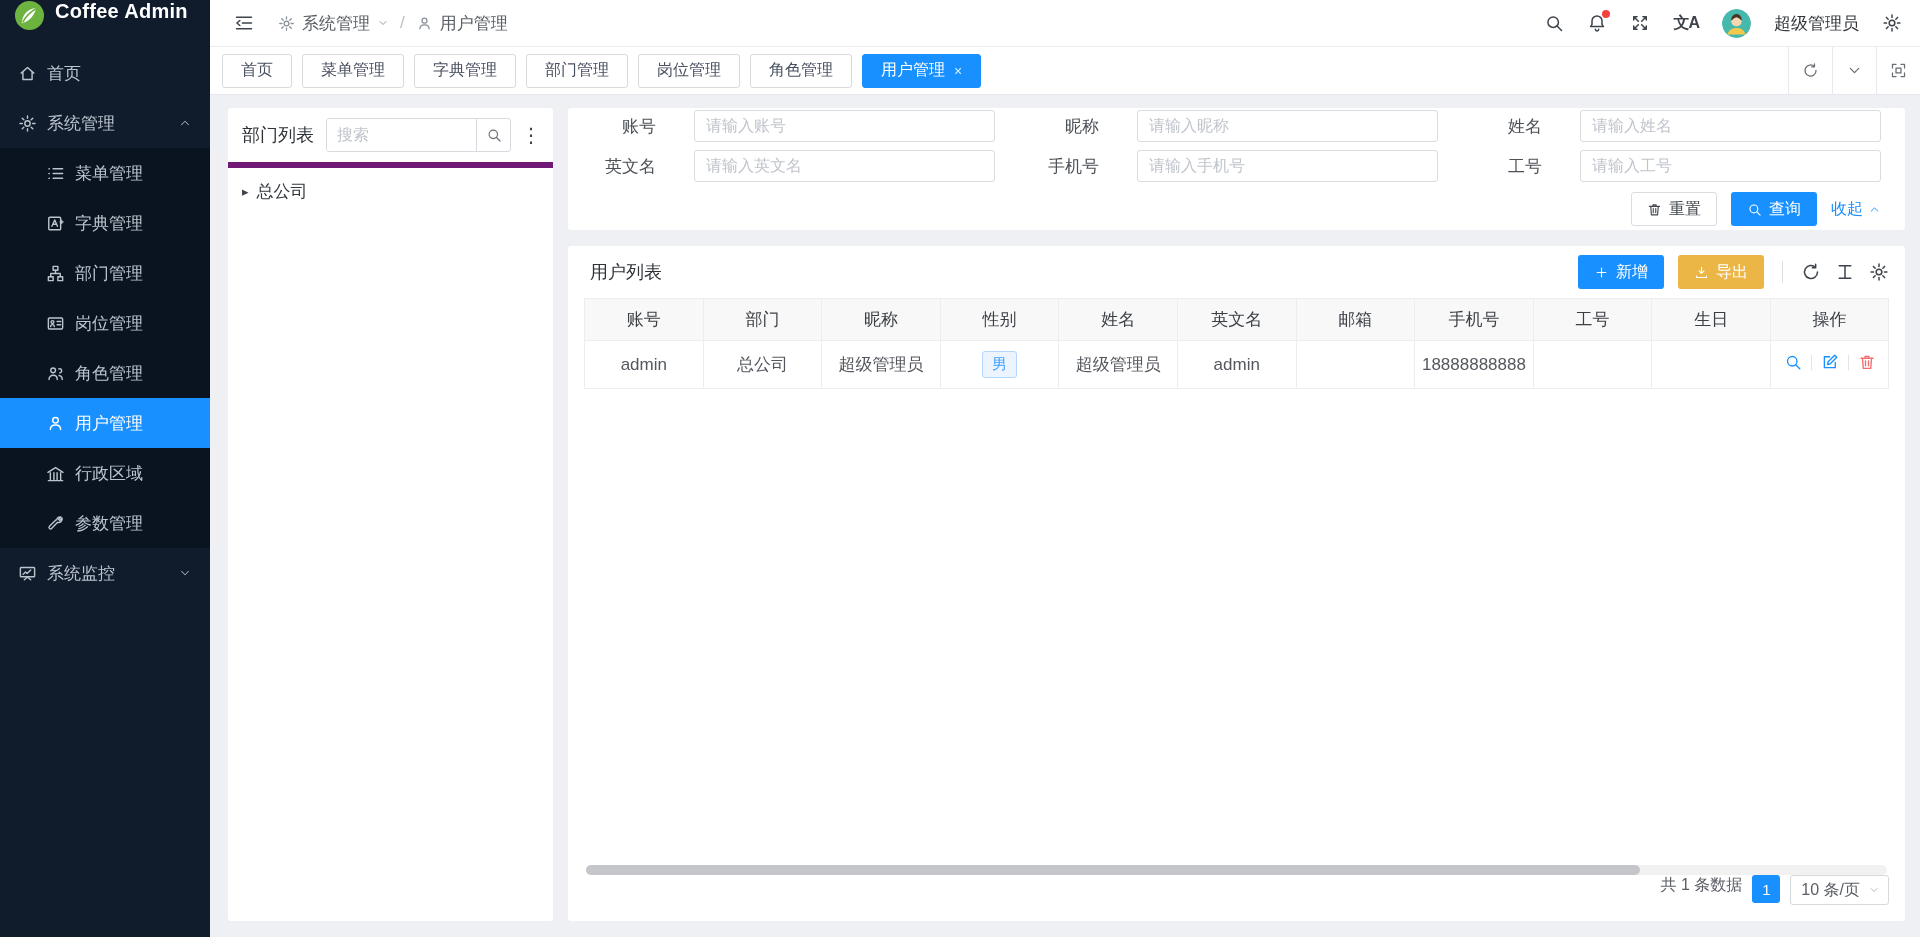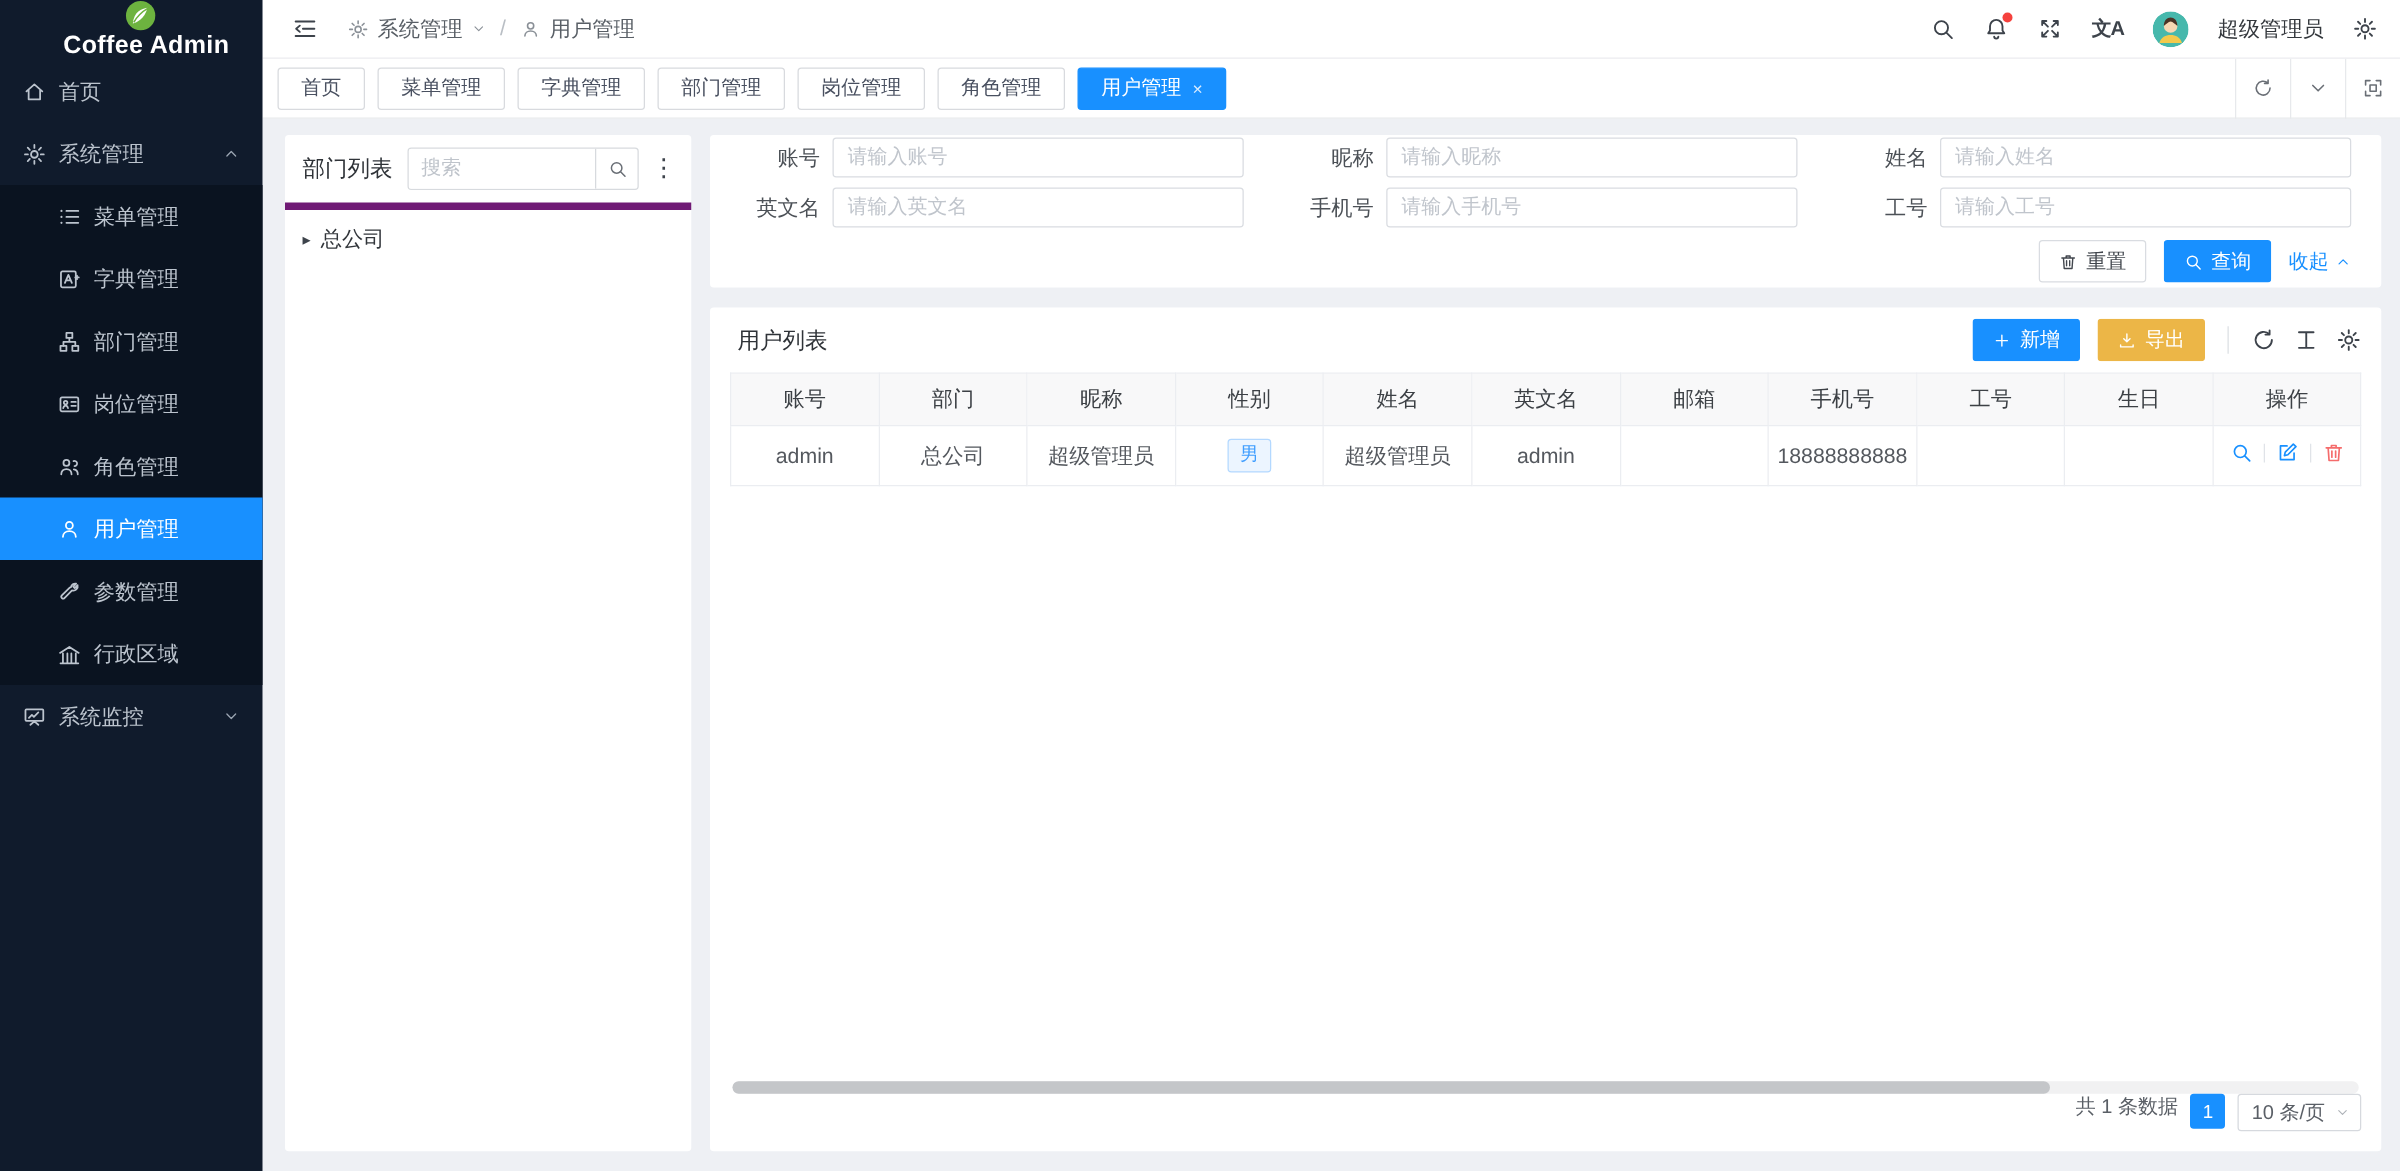--- a/index.html
+++ b/index.html
@@ -3,21 +3,21 @@
 <meta charset="utf-8">
 <style>
   * { margin:0; padding:0; box-sizing:border-box; }
   html,body { width:1920px; height:937px; overflow:hidden; background:#eef0f4;
     font-family:"Liberation Sans","DejaVu Sans",sans-serif; font-size:17px; color:#333; }
   svg { display:block; }
   .ic { stroke:currentColor; fill:none; stroke-width:1.8; stroke-linecap:round; stroke-linejoin:round; }
 
   
   #sidebar { position:absolute; left:0; top:0; width:210px; height:937px; background:#101b2c; z-index:5; }
-  .brand { height:48px; display:flex; align-items:center; padding-left:14px;flex-direction:column; }
+  .brand { height:48px; display:flex; align-items:flex-start; padding-left:14px; }
   .brand-name { color:#fff; font-size:20px; font-weight:bold; margin-left:10px; letter-spacing:.3px; }
   .m-item { height:50px; display:flex; align-items:center; padding:0 18px; color:#bcc4ce; cursor:pointer; }
   .m-item .mi { width:19px; height:19px; margin-right:10px; flex:none; }
   .m-item .arrow { margin-left:auto; width:14px; height:14px; color:#9aa4b1; }
   .submenu { background:#0a1320; }
   .submenu .m-item { padding-left:46px; }
   .m-item.active { background:#1890ff; color:#fff; }
 
   
   #topbar { position:absolute; left:210px; top:0; width:1710px; height:47px; background:#fff;
@@ -62,21 +62,21 @@
   .dots { font-size:20px; color:#3d434b; cursor:pointer; line-height:1; letter-spacing:0; }
   .tree-node { display:flex; align-items:center; padding:12px 14px; font-size:17px; color:#32363b; cursor:pointer; }
   .tree-node .caret { color:#3d434b; font-size:13px; margin-right:8px; }
 
   
   #form-card { left:358px; top:13px; width:1337px; height:122px; padding:2px 24px 8px 10px; }
   .f-grid { display:grid; grid-template-columns:1fr 1fr 1fr; column-gap:26px; row-gap:8px; }
   .f-cell { display:flex; align-items:center; height:32px; }
   .f-label { width:88px; text-align:right; padding-right:10px; color:#4c5157; font-size:17px; flex:none; white-space:nowrap; }
   .f-cell input { flex:1; height:32px; border:1px solid #d9dce1; border-radius:3px; padding:0 11px;
-    font-size:16px; color:#333; outline:none; min-width:0; }
+    font-size:16px; color:#333; outline:none; min-width:0;margin-left:28px; }
   .f-cell input::placeholder { color:#c0c5cc; }
   .f-actions { display:flex; justify-content:flex-end; align-items:center; gap:14px; margin-top:10px; }
   .btn { height:34px; display:inline-flex; align-items:center; gap:7px; padding:2px 15px; border-radius:3px;
     font-size:16px; cursor:pointer; border:1px solid transparent; white-space:nowrap; }
   .btn svg { width:15px; height:15px; }
   .btn.plain { background:#fff; border-color:#d9dce1; color:#41464d; }
   .btn.primary { background:#1890ff; color:#fff; }
   .btn.warn { background:#ecb647; color:#fff; }
   .link-collapse { display:inline-flex; align-items:center; gap:5px; color:#1890ff; font-size:16px; cursor:pointer; }
   .link-collapse svg { width:13px; height:13px; }
@@ -274,29 +274,29 @@
         <span>角色管理</span>
       </div>
       <div class="m-item active">
         <svg class="ic mi">
             <use href="#i-user"></use>
           </svg>
         <span>用户管理</span>
       </div>
       <div class="m-item">
         <svg class="ic mi">
+            <use href="#i-bank"></use>
+          </svg>
+        <span>行政区域</span>
+      </div>
+      <div class="m-item">
+        <svg class="ic mi">
             <use href="#i-wrench"></use>
           </svg>
         <span>参数管理</span>
-      </div>
-      <div class="m-item">
-        <svg class="ic mi">
-            <use href="#i-bank"></use>
-          </svg>
-        <span>行政区域</span>
       </div>
     </div>
     <div class="m-item">
       <svg class="ic mi">
           <use href="#i-monitor"></use>
         </svg>
       <span>系统监控</span>
       <svg class="ic arrow">
           <use href="#i-chevd"></use>
         </svg>

